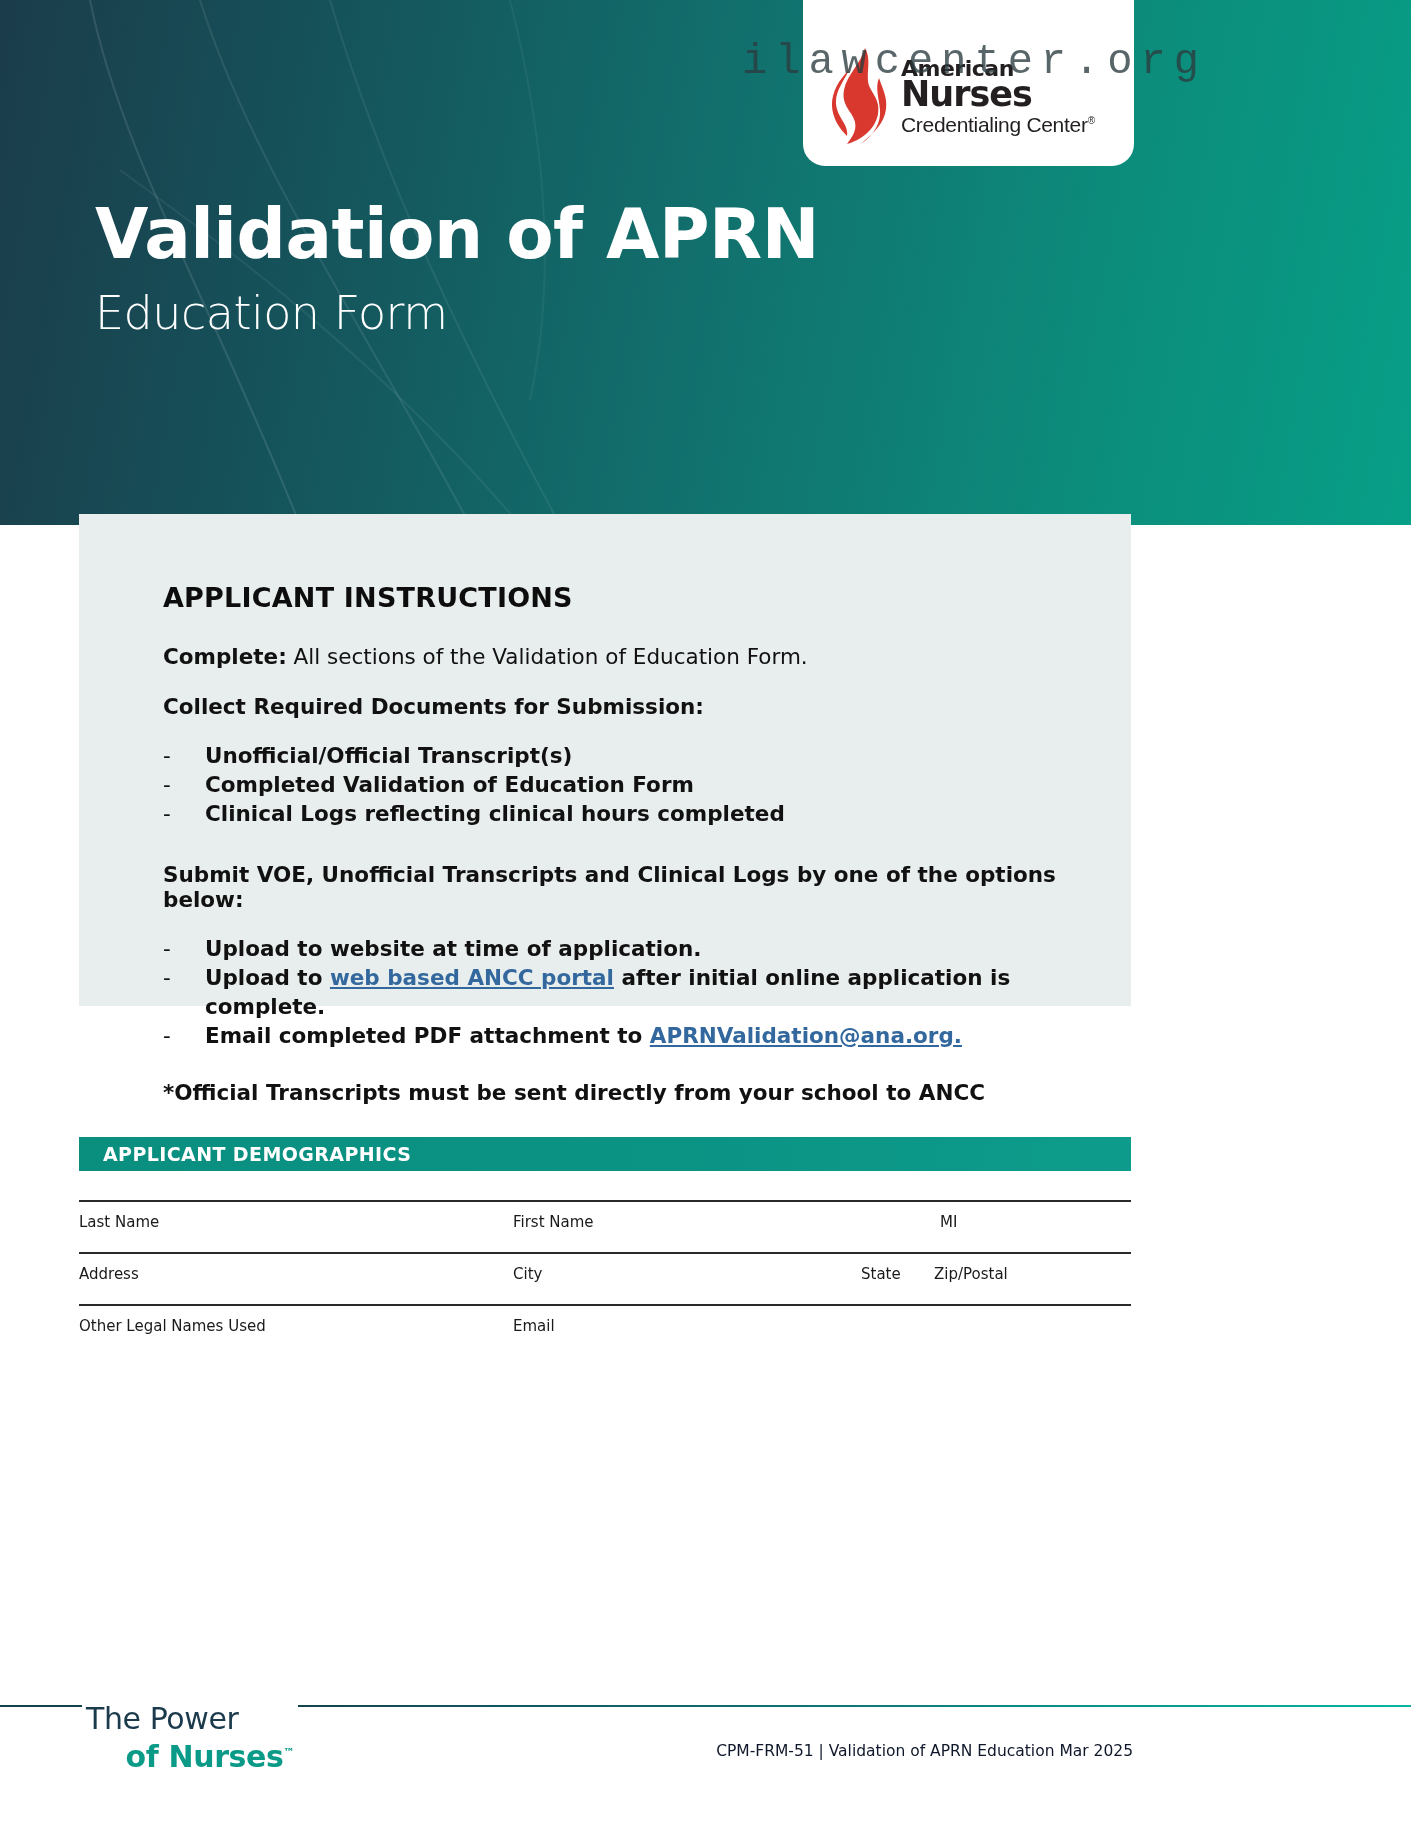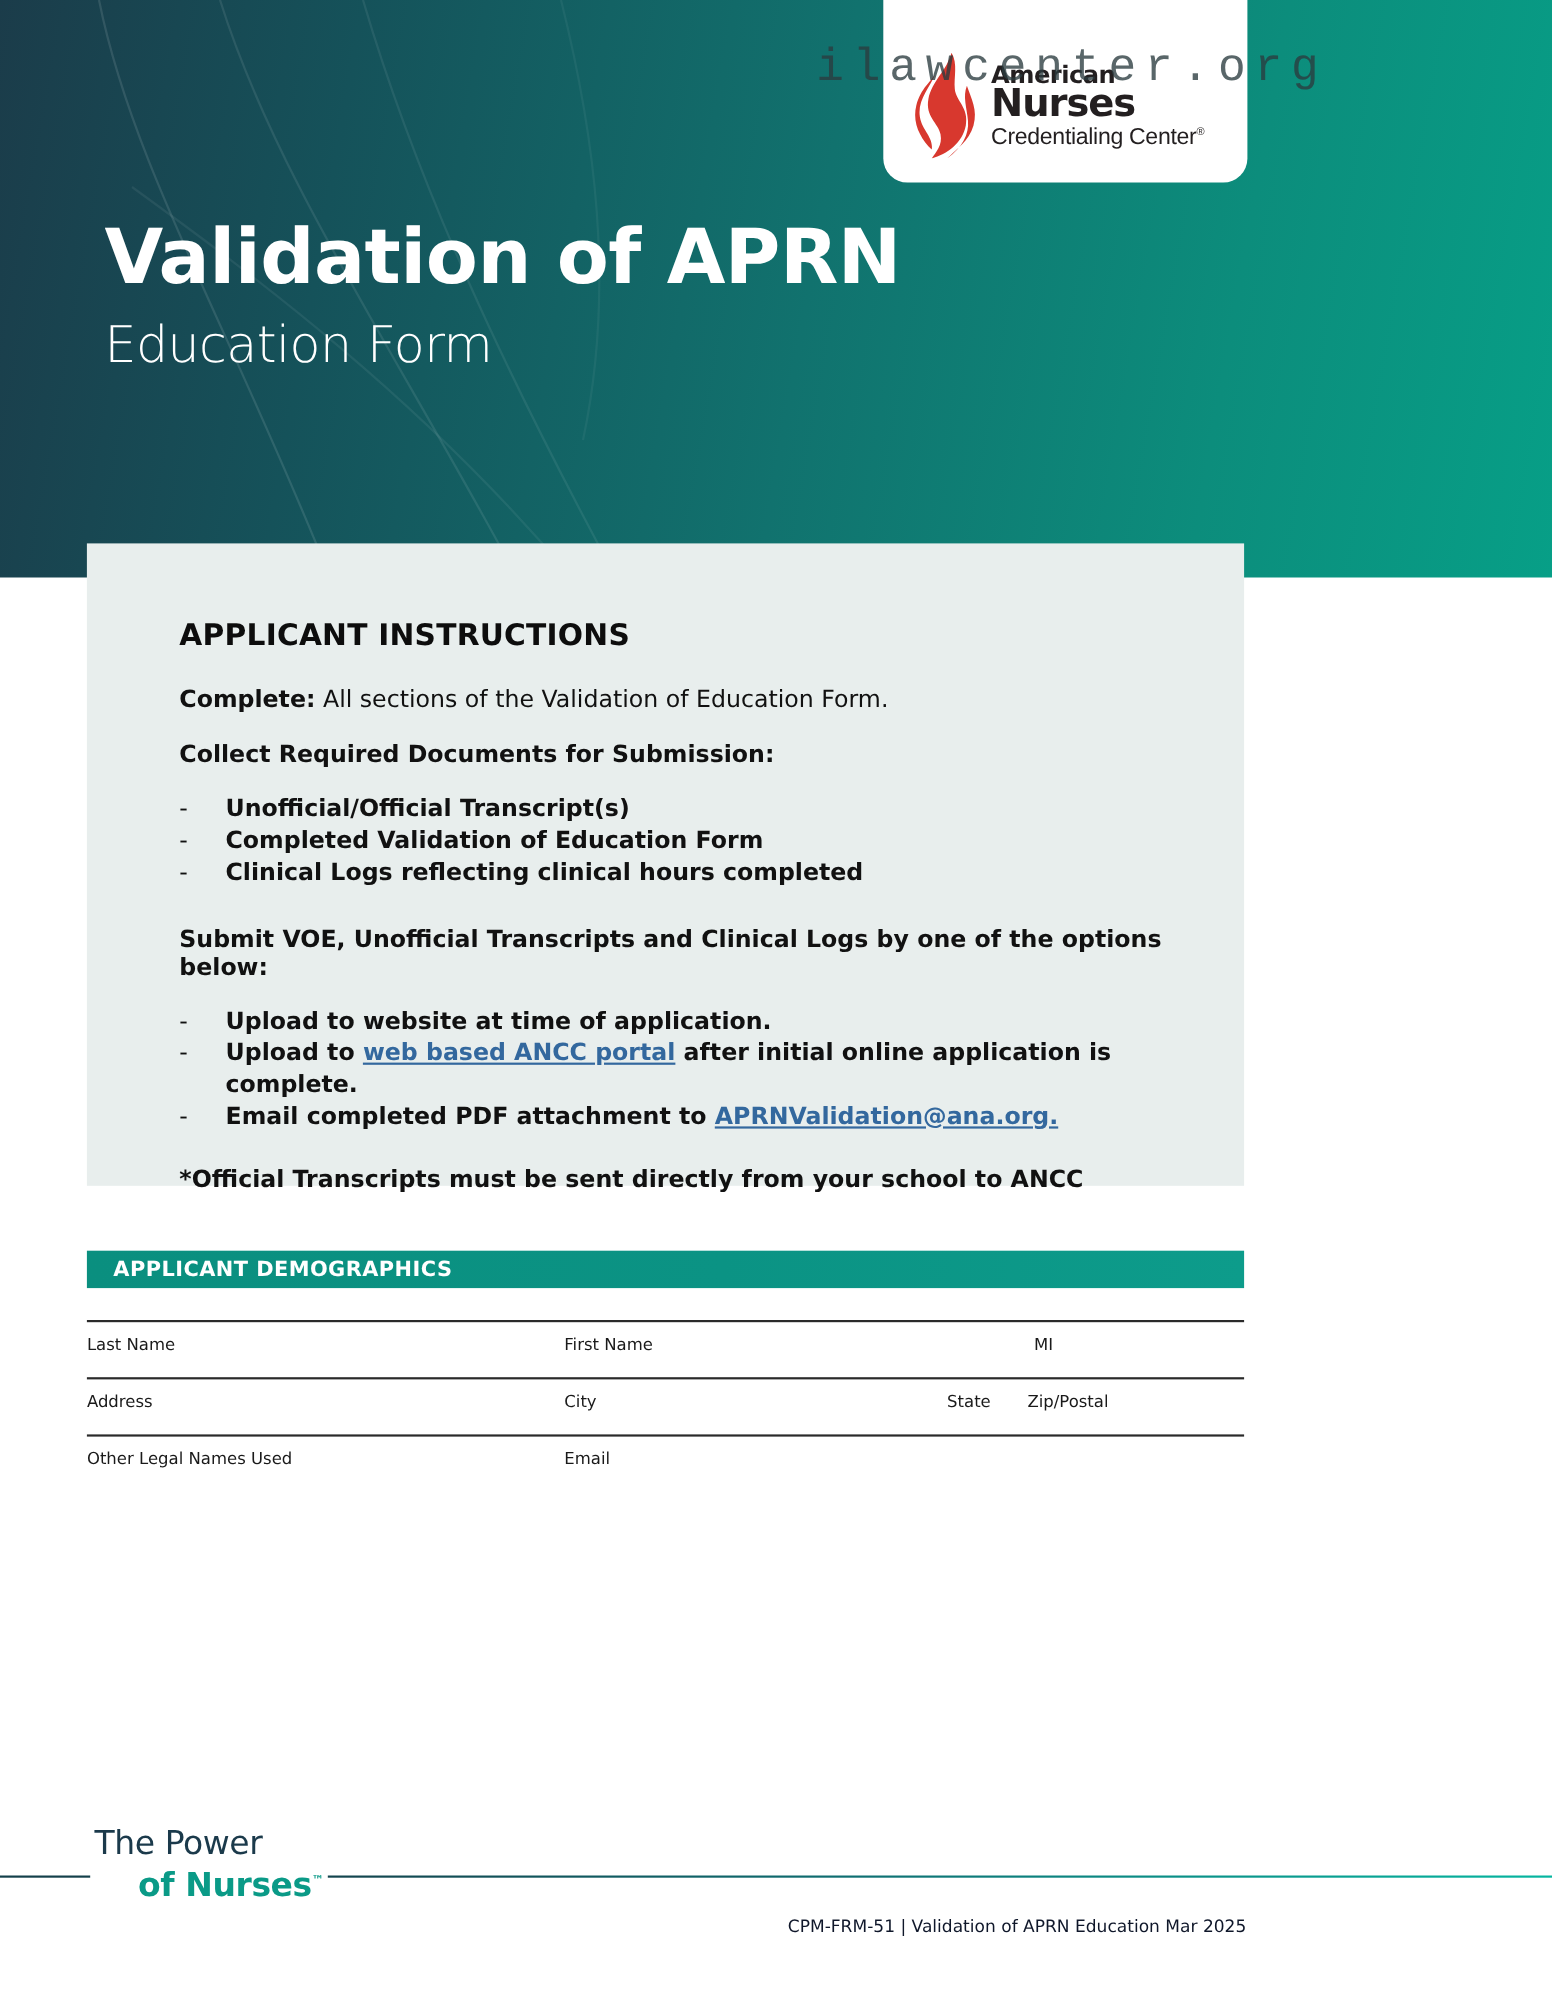--- a/index.html
+++ b/index.html
@@ -49,21 +49,21 @@
   
   .watermark {
     position:absolute; left:742px; top:38px; z-index:6;
     font-family:"Liberation Mono", monospace;
     font-size:42px; letter-spacing:8px; color:#2b3c3f;
     opacity:.78; white-space:nowrap; pointer-events:none;
   }
 
   
   .instructions {
-    position:absolute; left:79px; top:494px; width:1052px; height:584px;
+    position:absolute; left:79px; top:514px; width:1052px; height:492px;
     background:#e8eeed;
   }
   .instr-inner { padding:68px 0 0 84px; }
   .instr-heading {
     font-family:"DejaVu Sans", sans-serif;
     font-weight:700; font-size:27px; color:#0d0d0d;
     letter-spacing:.2px; margin-bottom:33px;
   }
   .instr-p {
     font-family:"DejaVu Sans", sans-serif;
@@ -123,21 +123,21 @@
   .footer-rule {
     position:absolute; left:0; top:1705px; width:1411px; height:1.6px;
     background:linear-gradient(90deg,#14404a 0%, #14404a 18%, #0f6f72 55%, #06b6a0 100%);
   }
   .pwr-logo {
     position:absolute; left:82px; top:1659px; width:216px; height:72px;
     background:#ffffff; z-index:3; padding-left:4px;
   }
   .pwr-1 {
     font-family:"DejaVu Sans", sans-serif; font-weight:400;
-    font-size:30px; color:#1b3a4b; line-height:34px; letter-spacing:-0.4px;
+    font-size:30px; color:#1b3a4b; line-height:34px; letter-spacing:-0.4px;margin-top:43px;
   }
   .pwr-2 {
     font-family:"DejaVu Sans", sans-serif; font-weight:700;
     font-size:30px; color:#0a9a87; line-height:34px; letter-spacing:-0.4px;
     text-align:right; padding-right:4px;
   }
   .pwr-2 sup { font-size:11px; vertical-align:super; }
   .foot-meta {
     position:absolute; left:0; top:1742px; width:1133px; text-align:right;
     font-family:"DejaVu Sans", sans-serif; font-size:15.5px; color:#0f172a;

